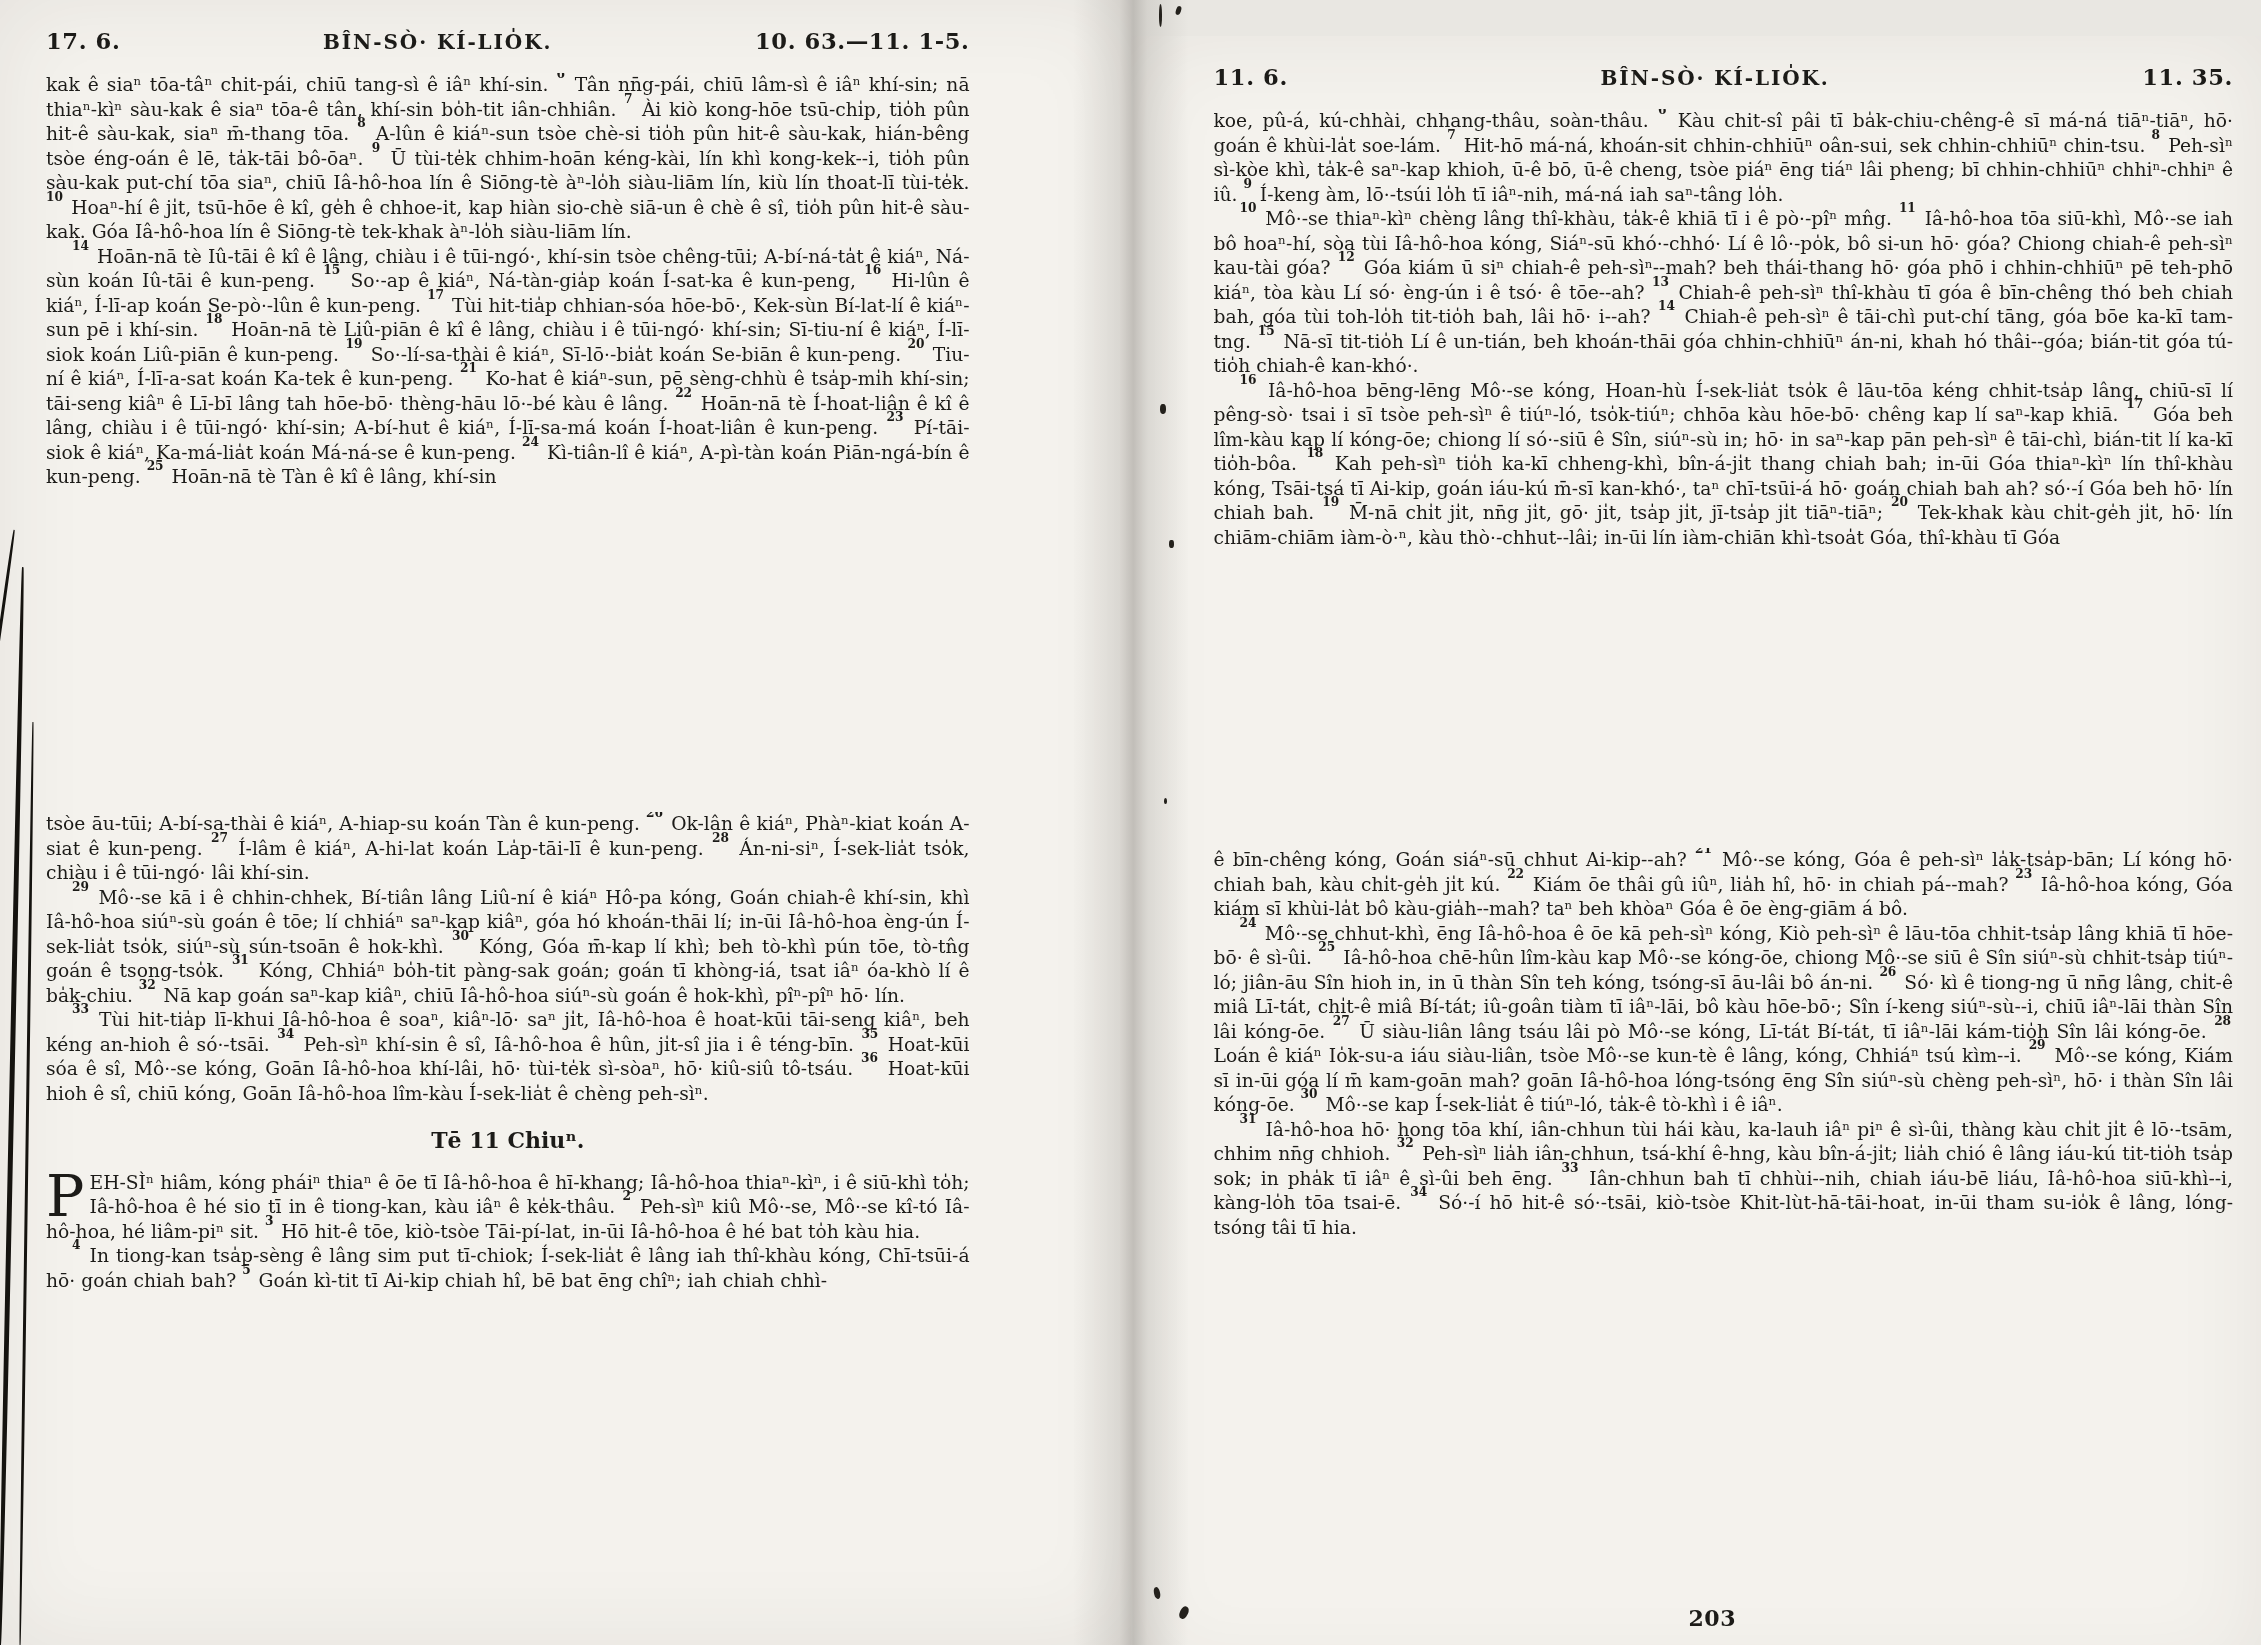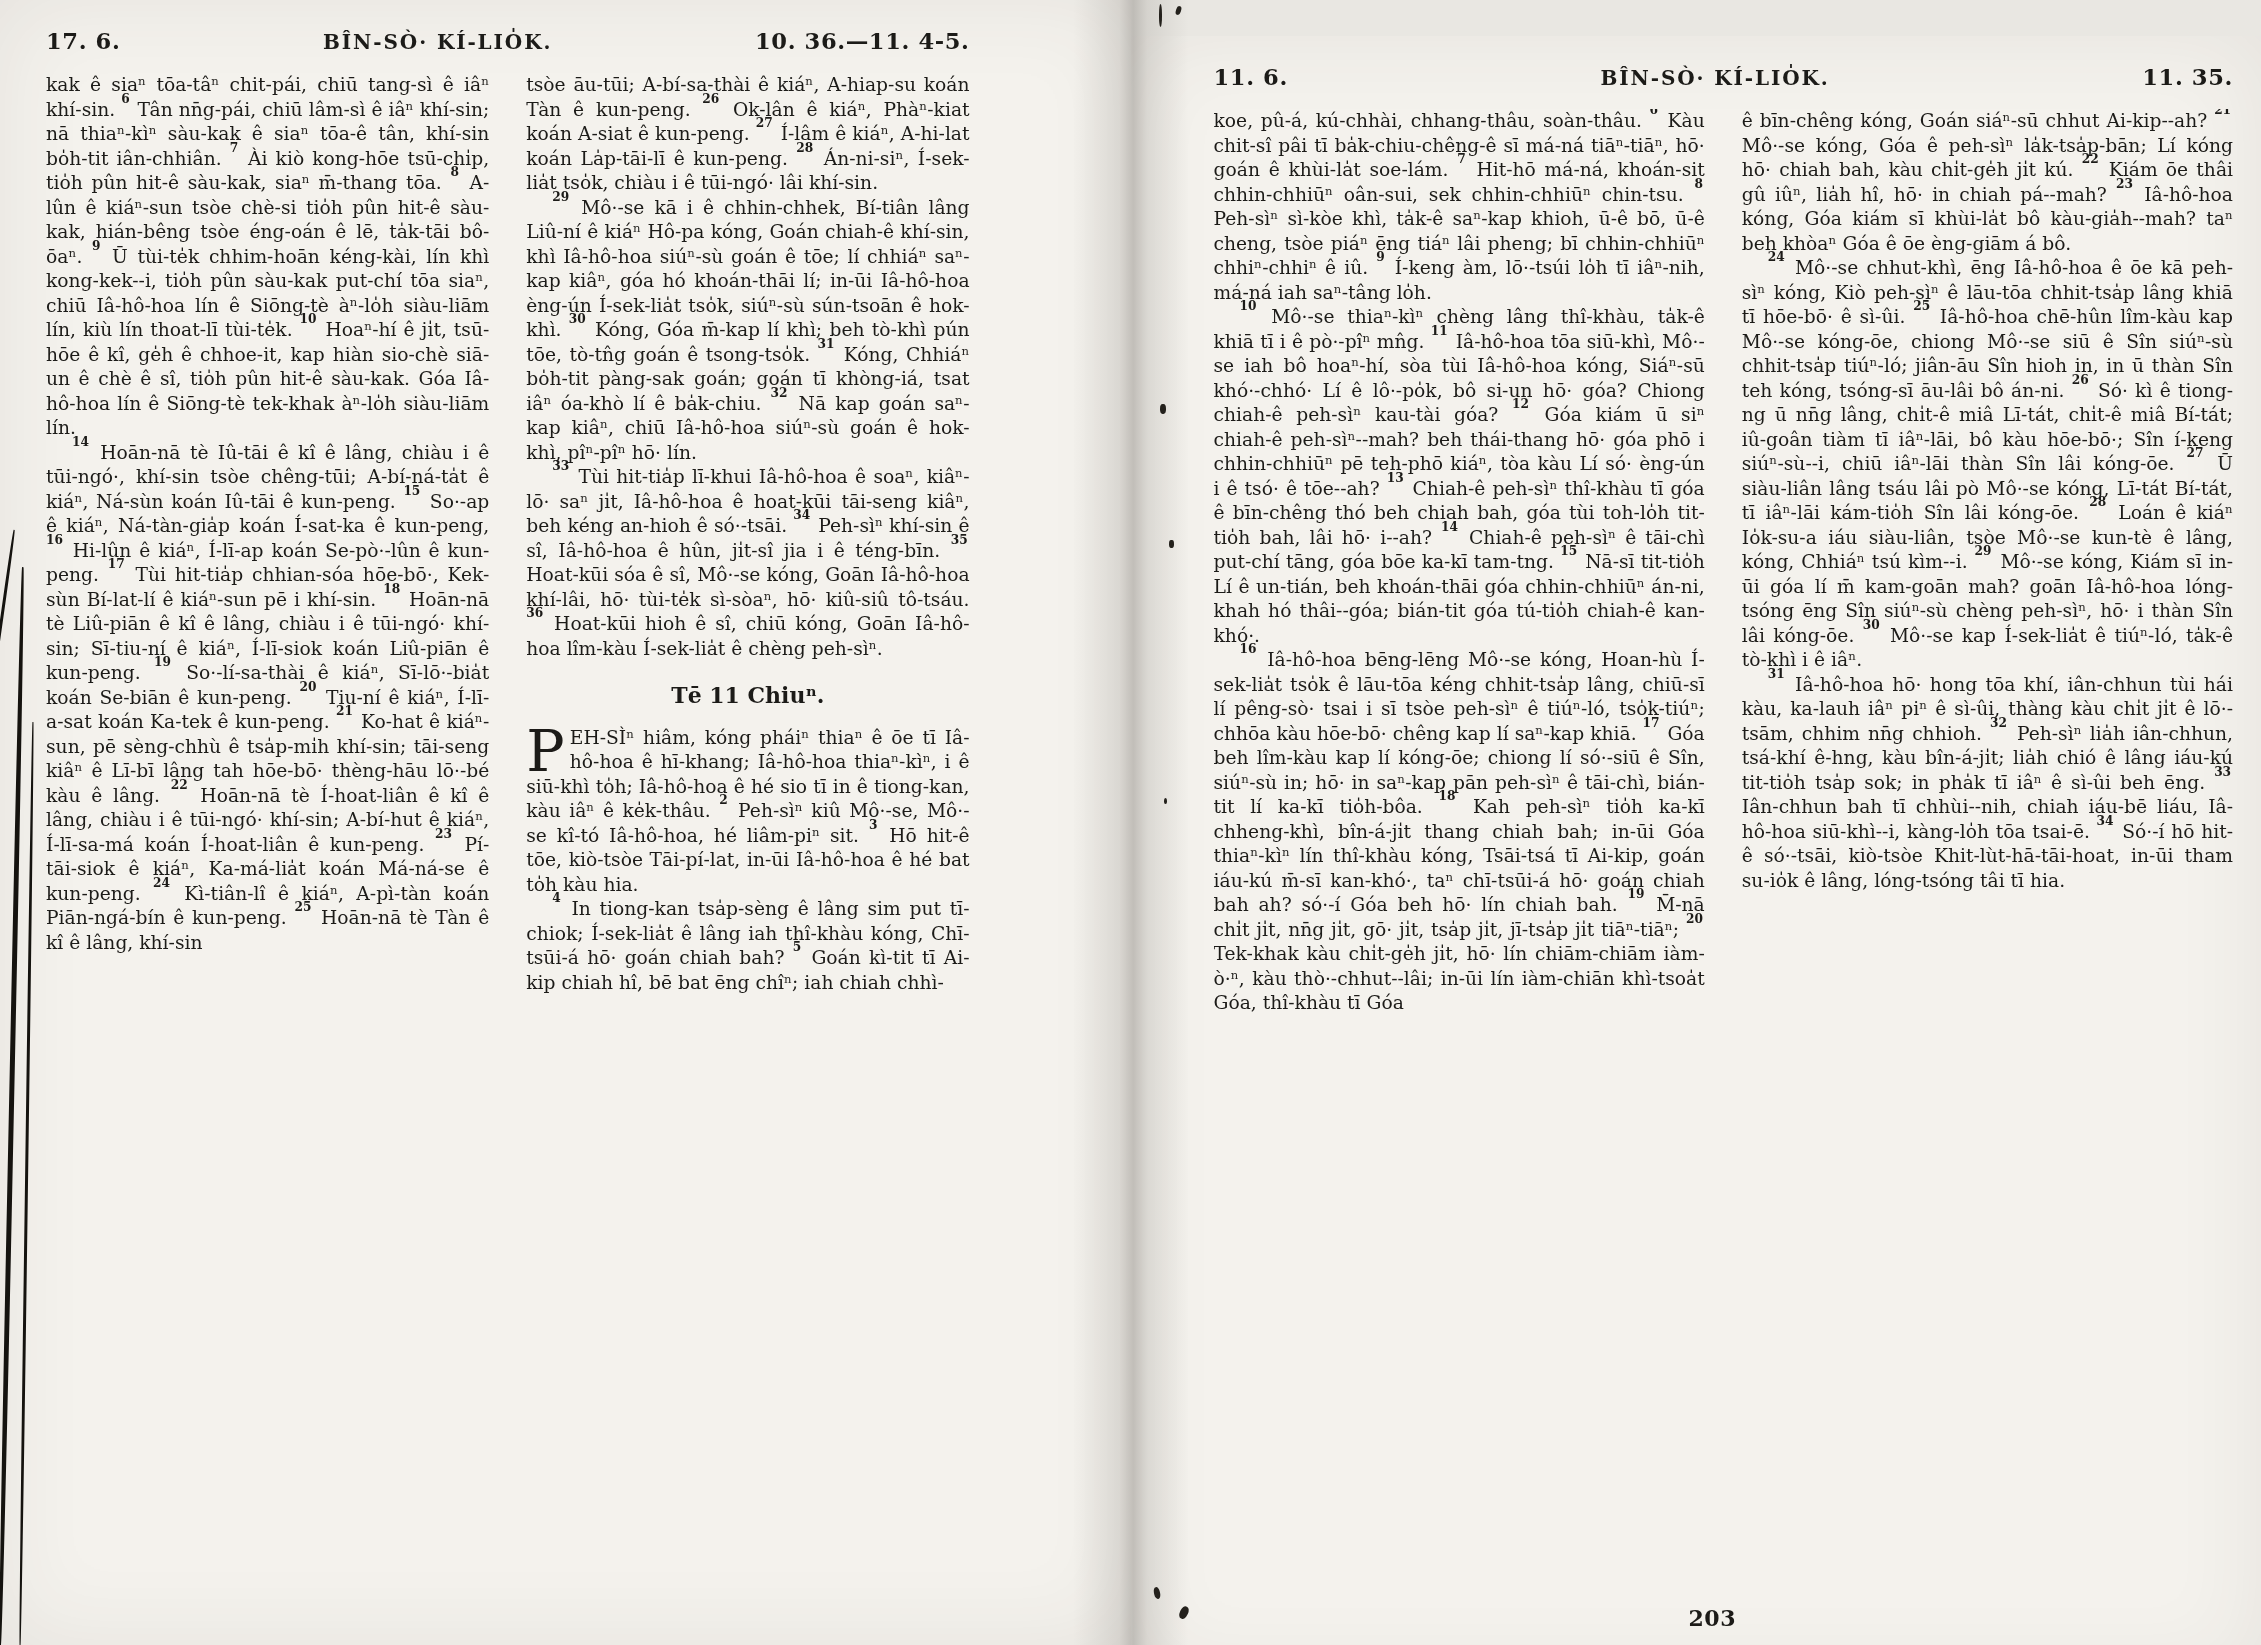--- a/index.html
+++ b/index.html
@@ -18,21 +18,21 @@
   .page-left{padding:28px 161px 0 46px;}
   .page-right{padding:28px 28px 0 83px;margin-top:36px;}
 
   .page-header{
     display:flex;justify-content:space-between;align-items:baseline;
     font-weight:bold;margin-bottom:19.3px;
   }
   .page-header .ref{font-size:22.6px;letter-spacing:0.6px;}
   .page-header .title{font-size:20px;letter-spacing:1.9px;}
 
-  .columns{display:flex;gap:37px;height:1441px;overflow:hidden;}
+  .columns{display:flex;gap:37px;height:1441px;overflow:hidden;flex-direction:column;}
   .column{flex:1 1 0;overflow:hidden;}
 
   .para{
     margin:0;font-size:18.7px;line-height:24.5px;text-align:justify;
     text-indent:26px;
   }
   .para.noindent{text-indent:0;}
   .para.heavy{font-weight:bold;}
   sup.verse{
     font-size:12.2px;line-height:0;position:relative;top:-5.8px;
@@ -77,21 +77,21 @@
 </style>
 </head>
 <body>
 
 <div class="book">
 
   <div class="page page-left">
     <div class="page-header">
       <span class="ref">17. 6.</span>
       <span class="title">BÎN-SÒ· KÍ-LIO̍K.</span>
-      <span class="ref">10. 36.—11. 4-5.</span>
+      <span class="ref">10. 63.—11. 1-5.</span>
     </div>
     <div class="columns">
       <div class="column">
           <p class="para noindent">kak ê siaⁿ tōa-tâⁿ chit-pái, chiū tang-sì ê iâⁿ khí-sin. <sup class="verse">6</sup> Tân nn̄g-pái, chiū lâm-sì ê iâⁿ khí-sin; nā thiaⁿ-kìⁿ sàu-kak ê siaⁿ tōa-ê tân, khí-sin bo̍h-tit iân-chhiân. <sup class="verse">7</sup> Ài kiò kong-hōe tsū-chi̍p, tio̍h pûn hit-ê sàu-kak, siaⁿ m̄-thang tōa. <sup class="verse">8</sup> A-lûn ê kiáⁿ-sun tsòe chè-si tio̍h pûn hit-ê sàu-kak, hián-bêng tsòe éng-oán ê lē, ta̍k-tāi bô-ōaⁿ. <sup class="verse">9</sup> Ū tùi-te̍k chhim-hoān kéng-kài, lín khì kong-kek--i, tio̍h pûn sàu-kak put-chí tōa siaⁿ, chiū Iâ-hô-hoa lín ê Siōng-tè àⁿ-lo̍h siàu-liām lín, kiù lín thoat-lī tùi-te̍k. <sup class="verse">10</sup> Hoaⁿ-hí ê ji̍t, tsū-hōe ê kî, ge̍h ê chhoe-it, kap hiàn sio-chè siā-un ê chè ê sî, tio̍h pûn hit-ê sàu-kak. Góa Iâ-hô-hoa lín ê Siōng-tè tek-khak àⁿ-lo̍h siàu-liām lín.</p>
           <p class="para"><sup class="verse">14</sup> Hoān-nā tè Iû-tāi ê kî ê lâng, chiàu i ê tūi-ngó·, khí-sin tsòe chêng-tūi; A-bí-ná-ta̍t ê kiáⁿ, Ná-sùn koán Iû-tāi ê kun-peng. <sup class="verse">15</sup> So·-ap ê kiáⁿ, Ná-tàn-gia̍p koán Í-sat-ka ê kun-peng, <sup class="verse">16</sup> Hi-lûn ê kiáⁿ, Í-lī-ap koán Se-pò·-lûn ê kun-peng. <sup class="verse">17</sup> Tùi hit-tia̍p chhian-sóa hōe-bō·, Kek-sùn Bí-lat-lí ê kiáⁿ-sun pē i khí-sin. <sup class="verse">18</sup> Hoān-nā tè Liû-piān ê kî ê lâng, chiàu i ê tūi-ngó· khí-sin; Sī-tiu-ní ê kiáⁿ, Í-lī-siok koán Liû-piān ê kun-peng. <sup class="verse">19</sup> So·-lí-sa-thài ê kiáⁿ, Sī-lō·-bia̍t koán Se-biān ê kun-peng. <sup class="verse">20</sup> Tiu-ní ê kiáⁿ, Í-lī-a-sat koán Ka-tek ê kun-peng. <sup class="verse">21</sup> Ko-hat ê kiáⁿ-sun, pē sèng-chhù ê tsa̍p-mi̍h khí-sin; tāi-seng kiâⁿ ê Lī-bī lâng tah hōe-bō· thèng-hāu lō·-bé kàu ê lâng. <sup class="verse">22</sup> Hoān-nā tè Í-hoat-liân ê kî ê lâng, chiàu i ê tūi-ngó· khí-sin; A-bí-hut ê kiáⁿ, Í-lī-sa-má koán Í-hoat-liân ê kun-peng. <sup class="verse">23</sup> Pí-tāi-siok ê kiáⁿ, Ka-má-lia̍t koán Má-ná-se ê kun-peng. <sup class="verse">24</sup> Kì-tiân-lî ê kiáⁿ, A-pì-tàn koán Piān-ngá-bín ê kun-peng. <sup class="verse">25</sup> Hoān-nā tè Tàn ê kî ê lâng, khí-sin</p>
         </div>
       <div class="column">
           <p class="para noindent">tsòe āu-tūi; A-bí-sa-thài ê kiáⁿ, A-hiap-su koán Tàn ê kun-peng. <sup class="verse">26</sup> Ok-lân ê kiáⁿ, Phàⁿ-kiat koán A-siat ê kun-peng. <sup class="verse">27</sup> Í-lâm ê kiáⁿ, A-hi-lat koán La̍p-tāi-lī ê kun-peng. <sup class="verse">28</sup> Án-ni-siⁿ, Í-sek-lia̍t tso̍k, chiàu i ê tūi-ngó· lâi khí-sin.</p>
           <p class="para"><sup class="verse">29</sup> Mô·-se kā i ê chhin-chhek, Bí-tiân lâng Liû-ní ê kiáⁿ Hô-pa kóng, Goán chiah-ê khí-sin, khì Iâ-hô-hoa siúⁿ-sù goán ê tōe; lí chhiáⁿ saⁿ-kap kiâⁿ, góa hó khoán-thāi lí; in-ūi Iâ-hô-hoa èng-ún Í-sek-lia̍t tso̍k, siúⁿ-sù sún-tsoān ê hok-khì. <sup class="verse">30</sup> Kóng, Góa m̄-kap lí khì; beh tò-khì pún tōe, tò-tn̂g goán ê tsong-tso̍k. <sup class="verse">31</sup> Kóng, Chhiáⁿ bo̍h-tit pàng-sak goán; goán tī khòng-iá, tsat iâⁿ óa-khò lí ê ba̍k-chiu. <sup class="verse">32</sup> Nā kap goán saⁿ-kap kiâⁿ, chiū Iâ-hô-hoa siúⁿ-sù goán ê hok-khì, pîⁿ-pîⁿ hō· lín.</p>
           <p class="para"><sup class="verse">33</sup> Tùi hit-tia̍p lī-khui Iâ-hô-hoa ê soaⁿ, kiâⁿ-lō· saⁿ ji̍t, Iâ-hô-hoa ê hoat-kūi tāi-seng kiâⁿ, beh kéng an-hioh ê só·-tsāi. <sup class="verse">34</sup> Peh-sìⁿ khí-sin ê sî, Iâ-hô-hoa ê hûn, ji̍t-sî jia i ê téng-bīn. <sup class="verse">35</sup> Hoat-kūi sóa ê sî, Mô·-se kóng, Goān Iâ-hô-hoa khí-lâi, hō· tùi-te̍k sì-sòaⁿ, hō· kiû-siû tô-tsáu. <sup class="verse">36</sup> Hoat-kūi hioh ê sî, chiū kóng, Goān Iâ-hô-hoa lîm-kàu Í-sek-lia̍t ê chèng peh-sìⁿ.</p>

